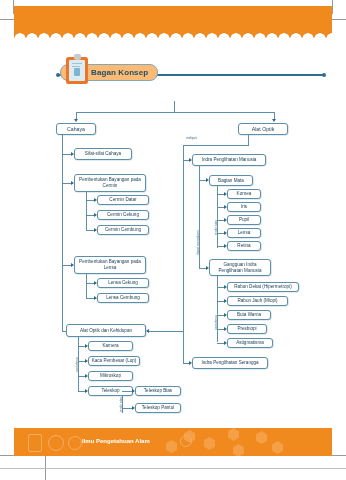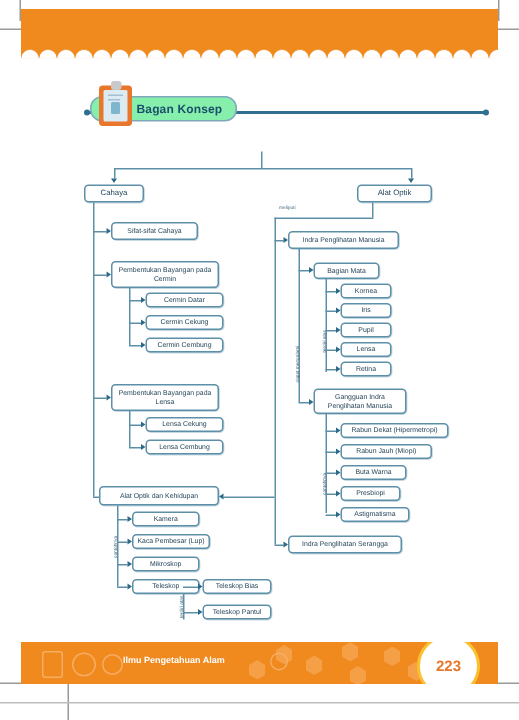--- a/index.html
+++ b/index.html
@@ -43,21 +43,21 @@
   .sec-rule:before,.sec-rule:after{
     content:"";position:absolute;top:-1.5px;width:4px;height:4px;border-radius:50%;
     background:#2f6f8f;
   }
   .sec-rule:before{left:-2px;}
   .sec-rule:after{right:-2px;}
   .sec-pill{
     position:absolute;left:38px;top:2px;height:15px;
     padding:0 9px 0 30px;
     border:1.1px solid #7fa8bd;border-radius:8px;
-    background:#86efac;
+    background:#fdba74;
     display:flex;align-items:center;
   }
   .sec-pill span{
     font-size:8px;font-weight:bold;color:#1c4f6b;white-space:nowrap;
     letter-spacing:.1px;
   }
   .clipboard{
     position:absolute;left:44px;top:-8px;width:22px;height:30px;
   }
   .clipboard .body{
@@ -395,19 +395,16 @@
     <div class="sciline" style="left:54px;top:8px;width:12px;height:12px;border-radius:50%;"></div>
     <div class="hex" style="left:152px;top:12px;"></div>
     <div class="hex" style="left:170px;top:2px;"></div>
     <div class="hex" style="left:190px;top:9px;"></div>
     <div class="hex" style="left:214px;top:0px;"></div>
     <div class="hex" style="left:219px;top:16px;"></div>
     <div class="hex" style="left:242px;top:3px;"></div>
     <div class="hex" style="left:258px;top:13px;"></div>
     <div class="sciline" style="left:166px;top:7px;width:10px;height:10px;border-radius:50%;"></div>
     <div class="foot-text">Ilmu Pengetahuan Alam</div>
-    <div class="pagecircle">
-      <span>223</span>
-    </div>
   </div>
 
   <div class="bottomrule"></div>
 </div>
 
 </body></html>

